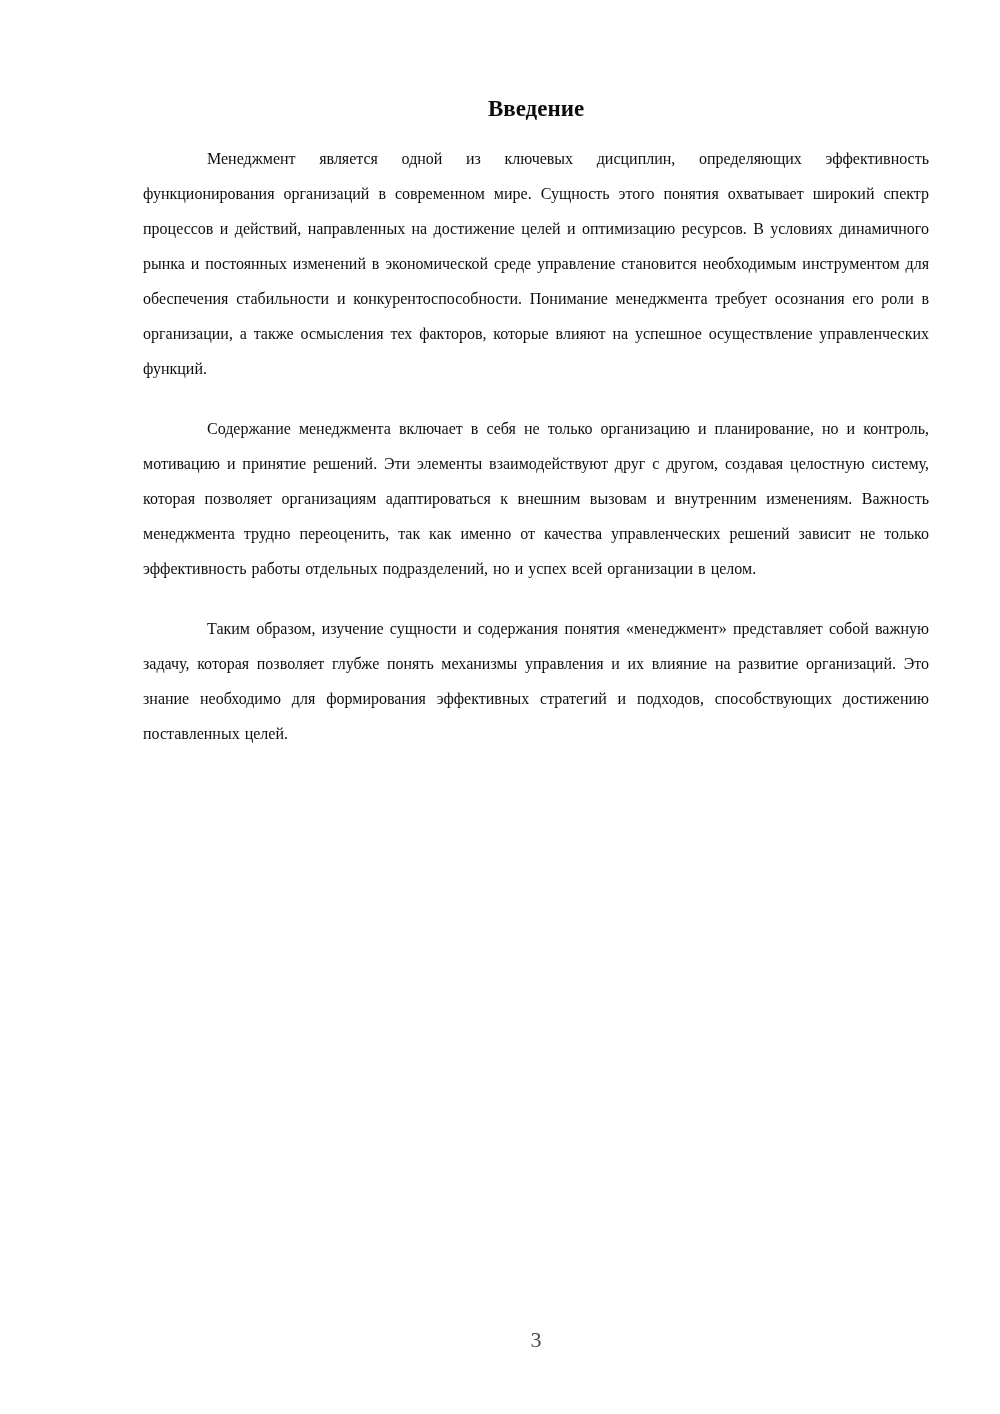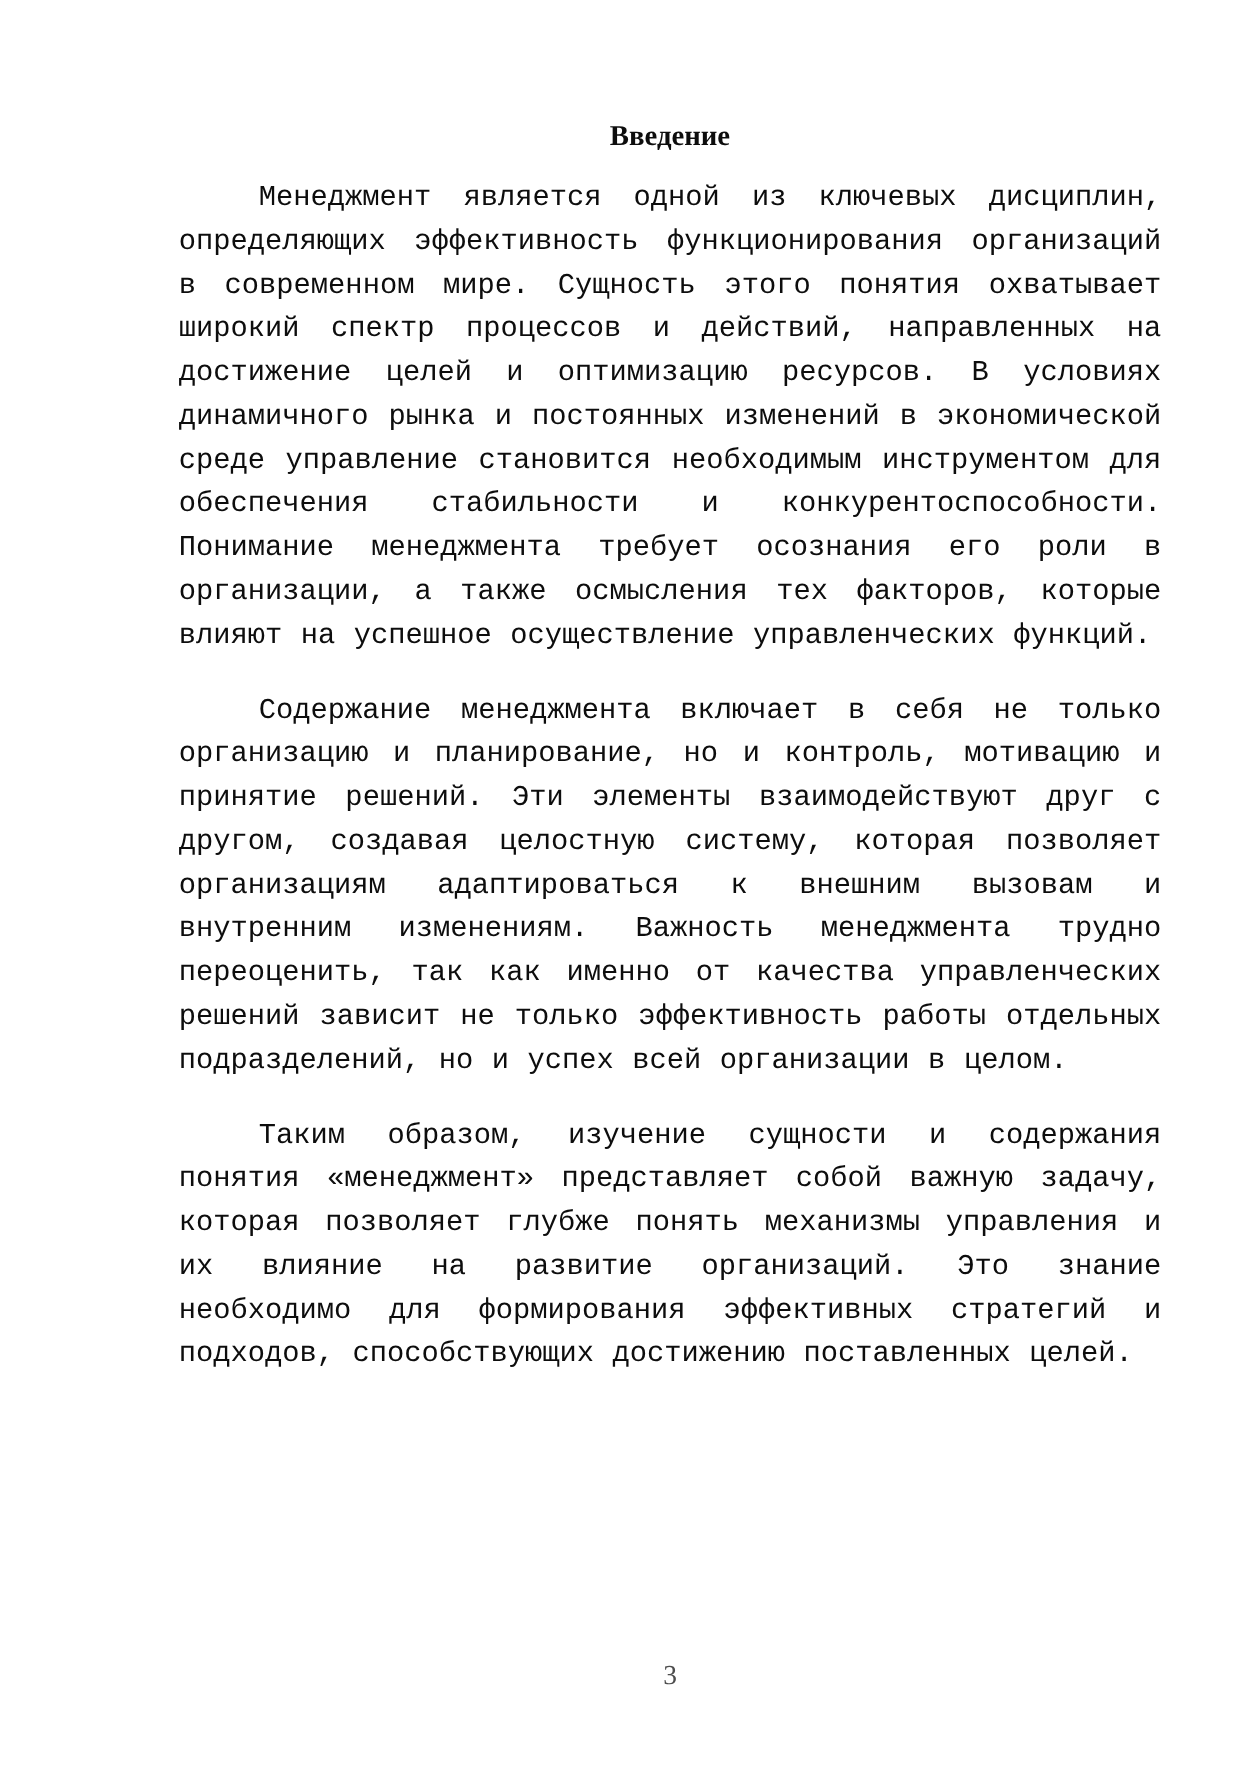--- a/index.html
+++ b/index.html
@@ -20,27 +20,26 @@
     overflow: hidden;
   }
   .doc-title {
     font-size: 23px;
     font-weight: bold;
     line-height: 35px;
     text-align: center;
     margin: 0 0 15px 0;
   }
   .para {
-    font-size: 23px;
+    font-size: 16px;
     line-height: 35px;
     text-align: justify;
     text-indent: 64px;
     margin: 0 0 25px 0;
     word-spacing: 1px;
-    font-family: Liberation Mono, monospace;
   }
   .page-footer {
     position: absolute;
     left: 143px;
     right: 71px;
     top: 1322px;
     text-align: center;
     font-size: 22px;
     line-height: 35px;
     color: #4d4d4d;

